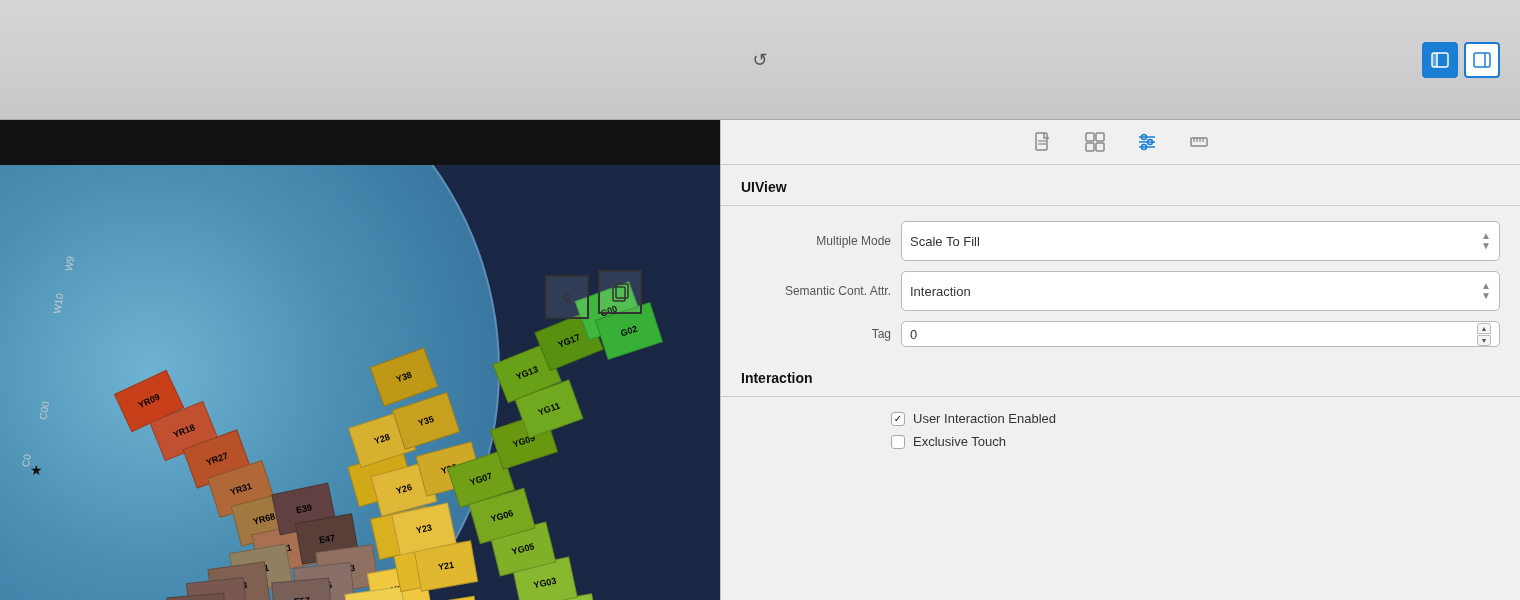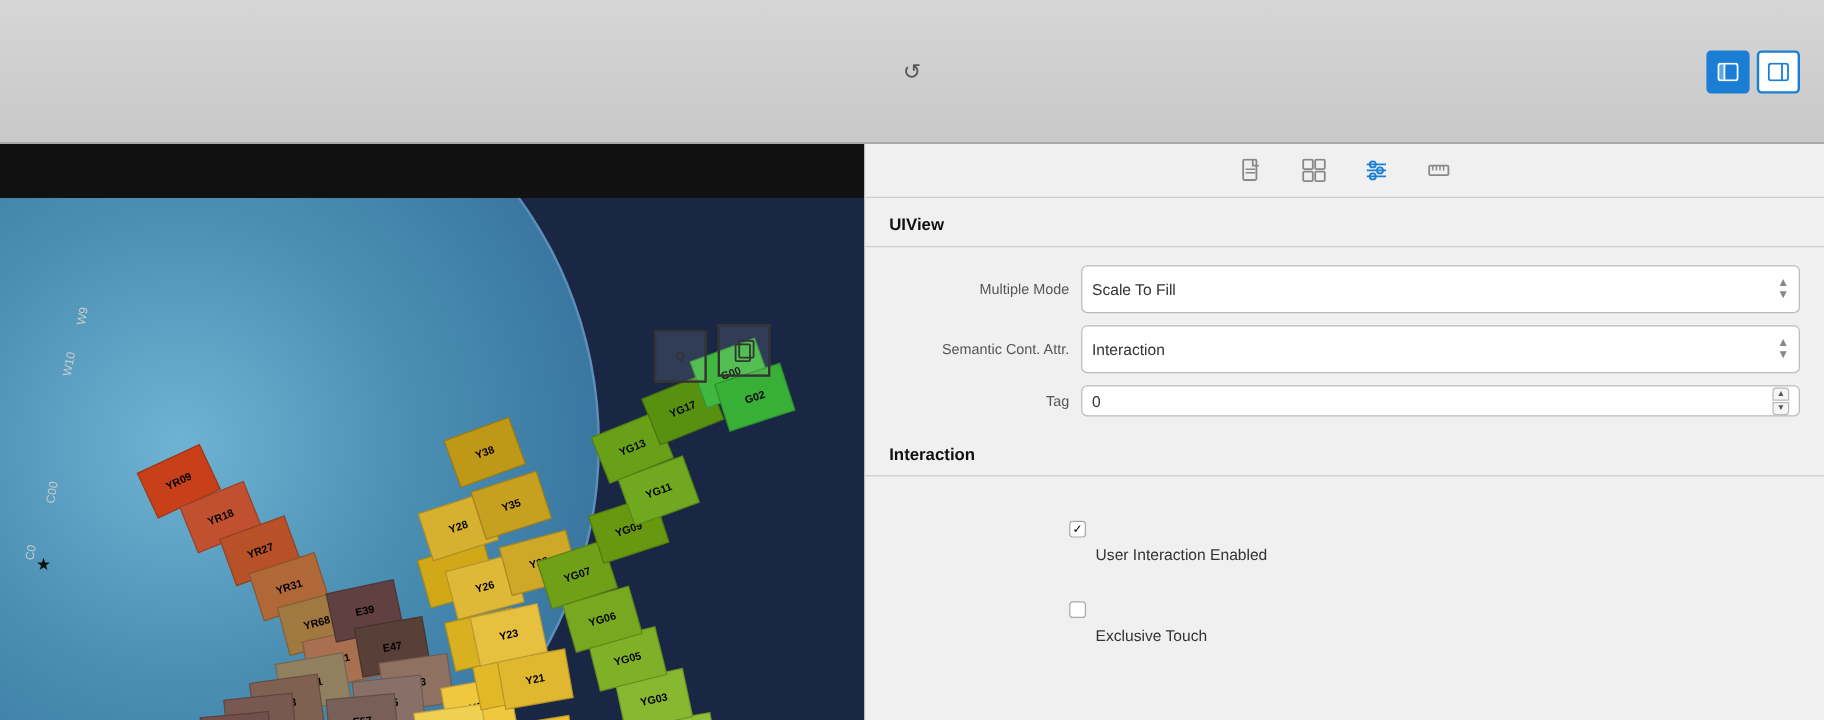--- a/index.html
+++ b/index.html
@@ -296,21 +296,20 @@
     }
 
     .checkbox-box.checked {
       background: white;
       border-color: #aaa;
     }
 
     .checkbox-label {
       font-size: 13px;
       color: #333;
-      margin-top: 44px;
     }
 
     
     .canvas-header-bar {
       position: absolute;
       top: 0; left: 0; right: 0;
       height: 45px;
       background: #111;
       z-index: 5;
     }

